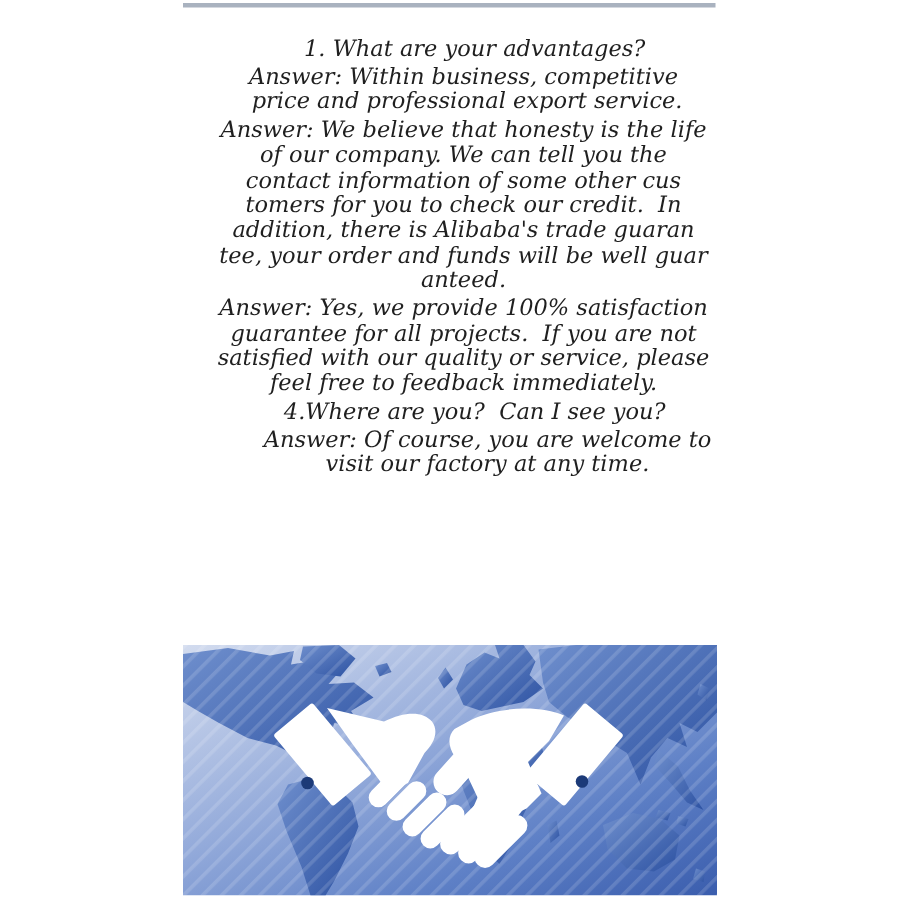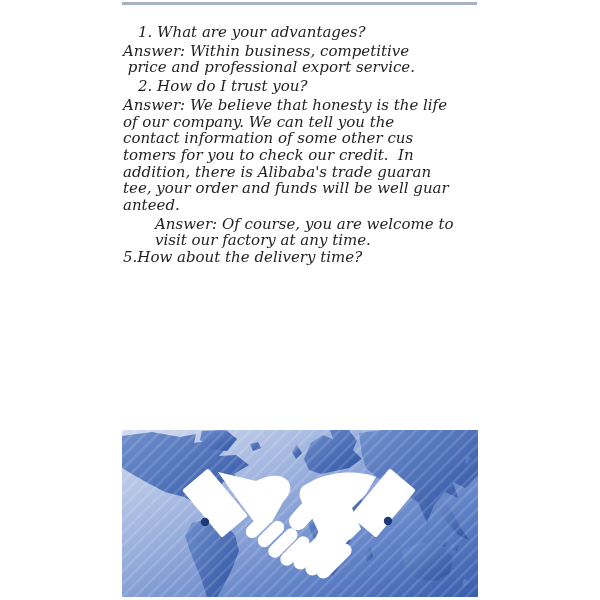--- a/index.html
+++ b/index.html
@@ -6,52 +6,55 @@
   .canvas{
     position:relative;width:600px;height:600px;background:#ffffff;overflow:hidden;
     font-family:"DejaVu Serif", serif;
   }
   .divider{
     position:absolute;left:122px;top:2px;width:355px;height:3px;
     background:#a9b2bf;
   }
   .faq{
     position:absolute;left:123px;top:24px;width:372px;
-    font-style:italic;font-size:15px;line-height:16.7px;color:#1f1f1f;
+    font-style:italic;font-size:15px;line-height:16.7px;color:#1f1f1f;text-align:center;
   }
   .blk{white-space:pre-wrap;margin:0 0 2px 0;}
   .q{text-indent:15px;}
   .tight{margin-bottom:0;margin-left:32px;}
   .promo{
     position:absolute;left:122px;top:430px;width:356px;height:167px;
   }
   .promo svg{display:block;width:100%;height:100%;}
 </style>
 </head>
 <body>
 
 <div class="canvas">
 
   <div class="divider"></div>
 
   <div class="faq">
     <div class="blk q">1. What are your advantages?</div>
     <div class="blk">Answer: Within business, competitive
  price and professional export service.</div>
-    <div class="blk q">2. How do I trust you?</div>
     <div class="blk">Answer: We believe that honesty is the life
 of our company. We can tell you the
 contact information of some other cus
 tomers for you to check our credit.  In
 addition, there is Alibaba's trade guaran
 tee, your order and funds will be well guar
 anteed.</div>
+    <div class="blk">Answer: Yes, we provide 100% satisfaction
+guarantee for all projects.  If you are not
+satisfied with our quality or service, please
+feel free to feedback immediately.</div>
+    <div class="blk q">4.Where are you?  Can I see you?</div>
     <div class="blk tight">Answer: Of course, you are welcome to
 visit our factory at any time.</div>
-    <div class="blk">5.How about the delivery time?</div>
   </div>
 
   <div class="promo">
     <svg viewBox="0 0 356 167" preserveAspectRatio="none">
       <defs>
         <linearGradient id="bgGrad" x1="0" y1="0" x2="1" y2="1">
           <stop offset="0" stop-color="#d3dcef"></stop>
           <stop offset="0.42" stop-color="#93aada"></stop>
           <stop offset="0.72" stop-color="#5e80c6"></stop>
           <stop offset="1" stop-color="#3a5dad"></stop>

